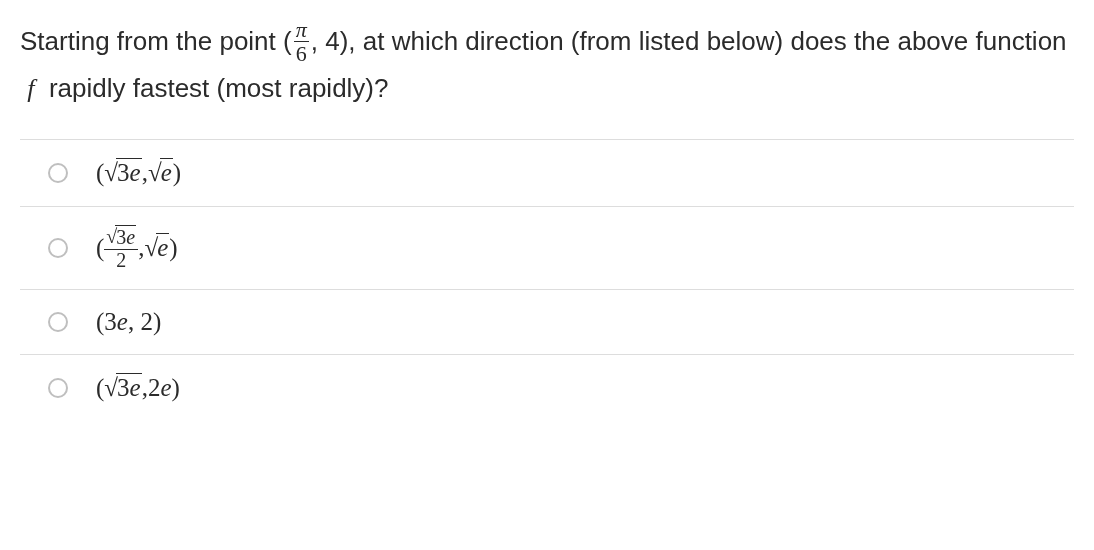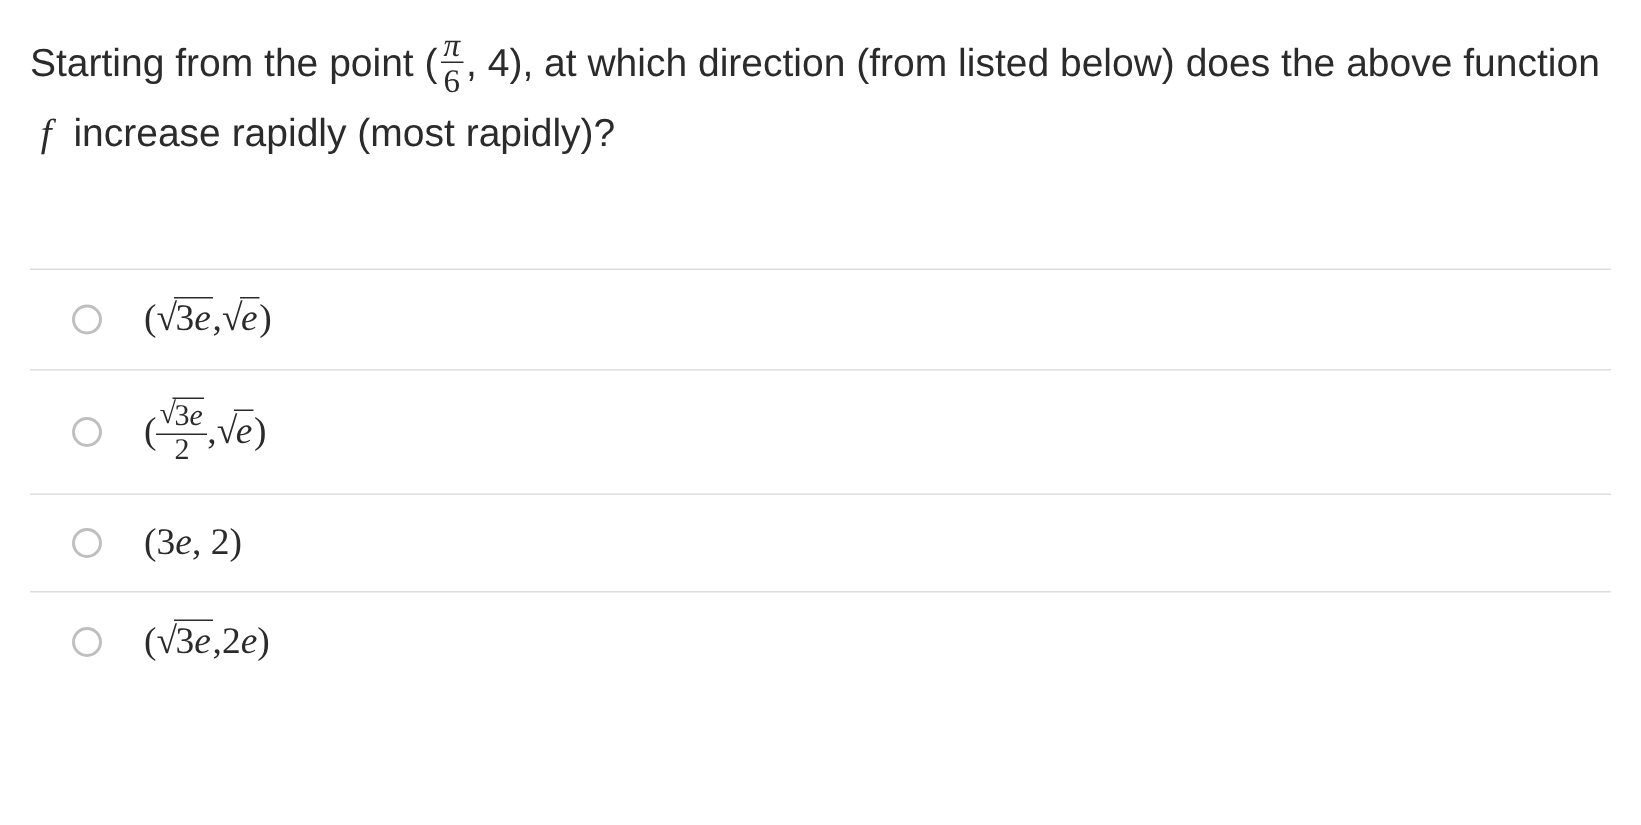--- a/index.html
+++ b/index.html
@@ -6,21 +6,21 @@
     margin: 0;
     padding: 20px 20px 0 20px;
     font-family: "Segoe UI", "Helvetica Neue", Arial, sans-serif;
     font-size: 26px;
     color: #2b2b2b;
     width: 1094px;
     box-sizing: border-box;
   }
   .question {
     line-height: 1.65;
-    margin-bottom: 68px;
+    margin-bottom: 28px;
   }
   .frac {
     display: inline-block;
     vertical-align: middle;
     text-align: center;
     font-family: "Times New Roman", serif;
     font-size: 22px;
     line-height: 1.05;
     margin: 0 2px;
     position: relative;
@@ -93,21 +93,21 @@
     font-size: 20px;
     line-height: 1.05;
   }
   .sfrac .num { display:block; padding:0 2px; }
   .sfrac .den { display:block; border-top:1.3px solid #2b2b2b; padding:0 2px; }
 </style>
 </head>
 <body>
 
 <div class="question">
-  <span>Starting from the point (</span><span class="frac"><span class="num mathi">π</span><span class="den mathr">6</span></span><span>, 4), at which direction  (from listed below) does the above function </span>&nbsp;<span class="mathi">f</span>&nbsp;<span> increase rapidly (most rapidly)?</span>
+  <span>Starting from the point (</span><span class="frac"><span class="num mathi">π</span><span class="den mathr">6</span></span><span>, 4), at which direction  (from listed below) does the above function </span>&nbsp;<span class="mathi">f</span>&nbsp;<span> rapidly fastest (most rapidly)?</span>
 </div>
 
 <div class="options">
 
   <div class="option">
     <div class="radio"></div>
     <div class="opt-label">
       <span class="mathr">(</span>
         <span class="sqrt">
           <span class="radsym">√</span>

